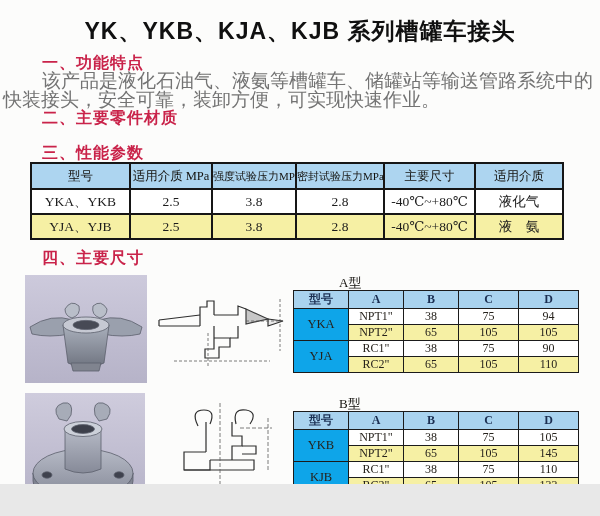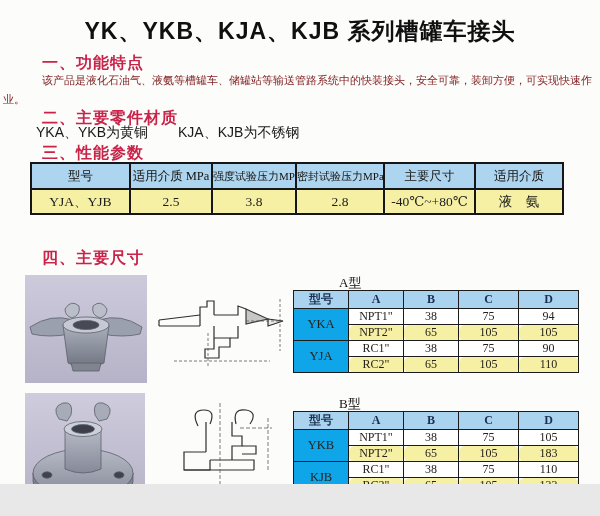--- a/index.html
+++ b/index.html
@@ -12,41 +12,41 @@
     position:absolute;left:0;top:16px;width:600px;text-align:center;
     font-size:23px;font-weight:bold;color:#101010;letter-spacing:1px;
   }
   .sec-heading{
     position:absolute;left:42px;font-size:16px;font-weight:bold;color:#c9234a;
     letter-spacing:1px;white-space:nowrap;
   }
   #h1{top:53px;} #h2{top:108px;} #h3{top:143px;} #h4{top:248px;text-align:right;}
   .body-para{
     position:absolute;left:3px;top:71px;width:593px;
-    font-size:11px;line-height:19px;text-indent:39px;color:#7f1d1d;
+    font-size:19px;line-height:19px;text-indent:39px;color:#737373;
   }
   .materials{
     position:absolute;left:36px;top:124px;font-size:14px;color:#1a1a1a;white-space:nowrap;
   }
   .materials .part2{margin-left:30px;}
 
   
   table{border-collapse:collapse;table-layout:fixed;}
   .perf-table{
     position:absolute;left:30px;top:162px;width:532px;
     font-family:"Liberation Serif","DejaVu Serif",serif;
   }
   .perf-table th,.perf-table td{
     border:2px solid #161616;text-align:center;vertical-align:middle;
     padding:0;overflow:hidden;white-space:nowrap;
   }
   .perf-table th{height:24px;background:#add5f0;font-size:12.5px;font-weight:normal;color:#14120e;}
   .perf-table th.long{font-size:11px;}
   .perf-table td{height:23px;font-size:13.5px;}
-  tr.row-yellow td{background:#f6f0a4;border-radius:6px;}
+  tr.row-yellow td{background:#f6f0a4;}
   tr.row-white td{background:#ffffff;}
 
   
   .dim-label{
     position:absolute;left:292px;font-size:13px;color:#14120e;
     font-family:"Liberation Serif","DejaVu Serif",serif;
     margin-left:47px;
   }
   #label-a{top:274px;} #label-b{top:395px;}
   .dim-table{
@@ -75,43 +75,48 @@
 <body>
 
 <div class="page">
 
   <div class="page-title">YK、YKB、KJA、KJB 系列槽罐车接头</div>
 
   <div class="sec-heading" id="h1">一、功能特点</div>
   <div class="body-para">该产品是液化石油气、液氨等槽罐车、储罐站等输送管路系统中的快装接头，安全可靠，装卸方便，可实现快速作业。</div>
 
   <div class="sec-heading" id="h2">二、主要零件材质</div>
-  <div class="materials">
-    <span class="part1">YKA、YKB为黄铜</span><span class="part2">KJA、KJB为不锈钢</span>
-  </div>
 
   <div class="sec-heading" id="h3">三、性能参数</div>
 
   <table class="perf-table">
     <colgroup>
       <col style="width:99px">
         <col style="width:82px">
         <col style="width:84px">
       <col style="width:88px">
         <col style="width:91px">
         <col style="width:88px">
     </colgroup>
     <tbody>
         <tr>
       <th>型号</th>
       <th>适用介质 MPa</th>
       <th class="long">强度试验压力MPa</th>
       <th class="long">密封试验压力MPa</th>
       <th>主要尺寸</th>
       <th>适用介质</th>
+    </tr>
+    <tr class="row-white">
+      <td>YKA、YKB</td>
+      <td>2.5</td>
+      <td>3.8</td>
+      <td>2.8</td>
+      <td>-40℃~+80℃</td>
+      <td>液化气</td>
     </tr>
     <tr class="row-yellow">
       <td>YJA、YJB</td>
       <td>2.5</td>
       <td>3.8</td>
       <td>2.8</td>
       <td>-40℃~+80℃</td>
       <td>液　氨</td>
     </tr>
   </tbody>
@@ -280,21 +285,21 @@
       <td class="model" rowspan="2">YKB</td>
       <td>NPT1"</td>
       <td>38</td>
       <td>75</td>
       <td>105</td>
     </tr>
     <tr class="row-yellow">
       <td>NPT2"</td>
       <td>65</td>
       <td>105</td>
-      <td>183</td>
+      <td>145</td>
     </tr>
     <tr class="row-white">
       <td class="model" rowspan="2">KJB</td>
       <td>RC1"</td>
       <td>38</td>
       <td>75</td>
       <td>110</td>
     </tr>
     <tr class="row-yellow">
       <td>RC2"</td>

